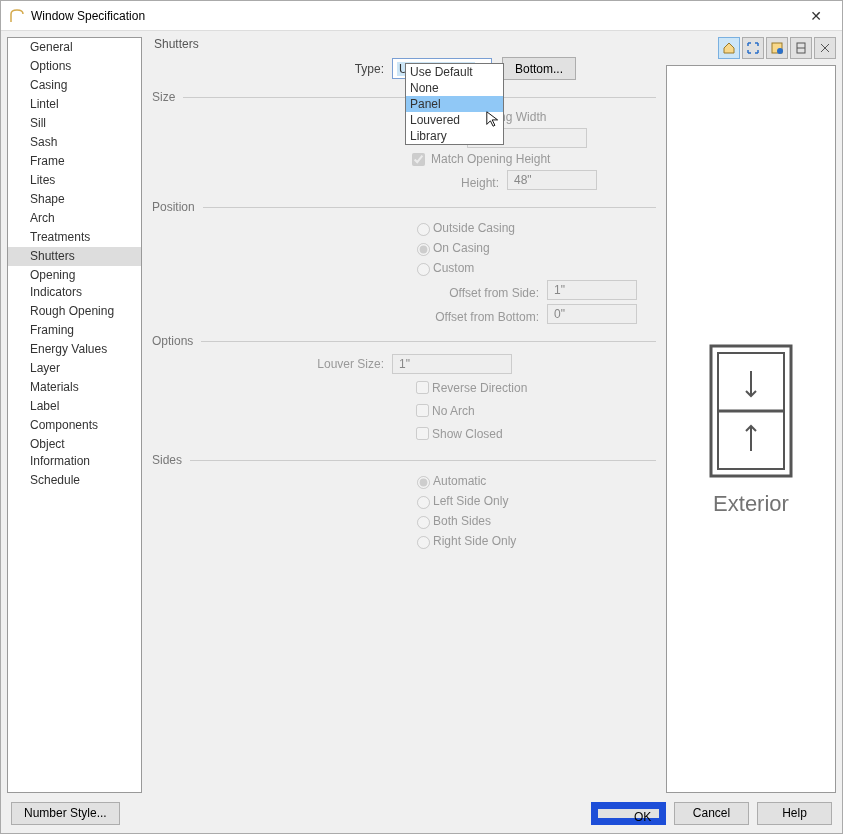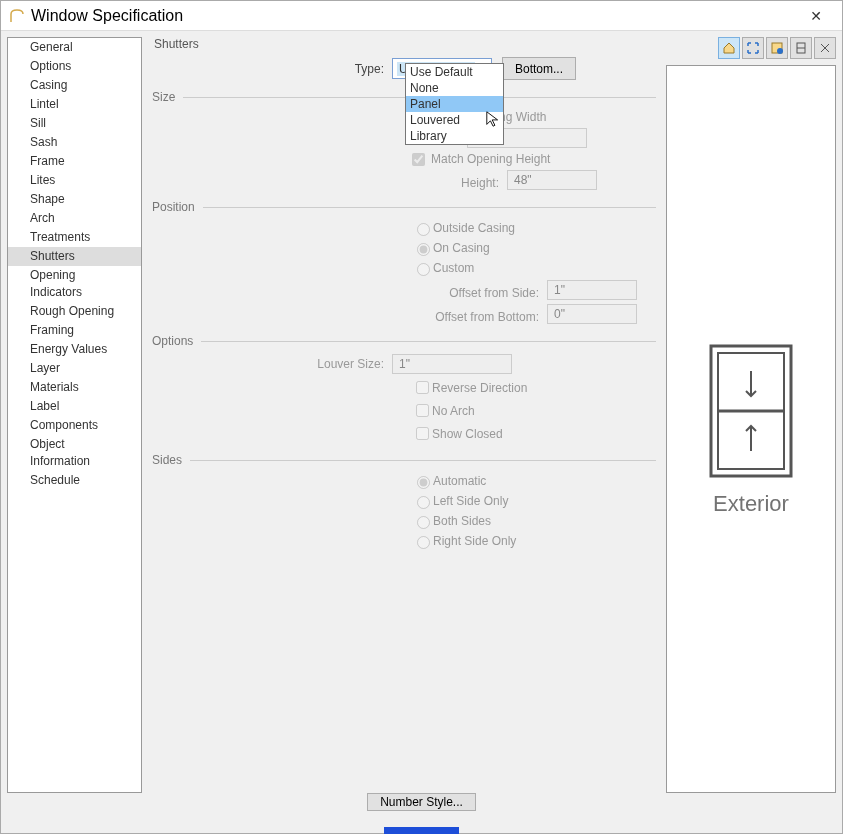--- a/index.html
+++ b/index.html
@@ -1,19 +1,19 @@
 <!DOCTYPE html>
 <html><head>
 <meta charset="utf-8">
 <style>
   * { box-sizing: border-box; }
   html, body { margin:0; padding:0; font-family: "Segoe UI", Tahoma, sans-serif; font-size:12px; color:#333; background:#fff; }
   .window { width:843px; height:834px; border:1px solid #aaa; background:#f0f0f0; display:flex; flex-direction:column; }
   .titlebar { height:30px; background:#fff; border-bottom:1px solid #ddd; display:flex; align-items:center; padding:0 8px; }
-  .titlebar .title { flex:1; font-size:16px; color:#000; display:flex; align-items:center; gap:6px;}
+  .titlebar .title { flex:1; font-size:12px; color:#000; display:flex; align-items:center; gap:6px;}
   .titlebar .close { width:36px; text-align:center; cursor:pointer; font-size:14px;}
   .titlebar svg { width:16px; height:16px; }
   .body { flex:1; display:flex; padding:6px 6px 0 6px; gap:6px; overflow:hidden;}
   .nav { width:135px; border:1px solid #999; background:#fff; overflow:auto; }
   .nav-item { padding:1px 22px; cursor:pointer; font-size:12px; line-height:17px;}
   .nav-item.selected { background:#ddd; }
   .main { flex:1; display:flex; gap:6px; }
   .form { flex:1; padding:0 4px; position:relative;}
   .panel-title { font-size:12px; color:#555; margin-bottom:6px; padding-left:2px;}
   .group { margin-top:10px; }
@@ -34,21 +34,21 @@
   .radio-row.disabled { color:#999; }
   .radio-row input { accent-color:#888;}
   .sub-row { display:flex; align-items:flex-end; margin:4px 0 4px 0; }
   .sub-row .sub-label { width:395px; text-align:right; padding-right:8px; color:#999; font-size:12px;}
   .preview { width:170px; display:flex; flex-direction:column; }
   .preview-toolbar { height:24px; display:flex; justify-content:flex-end; gap:2px; margin-bottom:4px;}
   .preview-toolbar .tbtn { width:22px; height:22px; border:1px solid #adadad; background:#e1e1e1; display:flex; align-items:center; justify-content:center; cursor:pointer;}
   .preview-toolbar .tbtn.active { background:#cde6f7; border-color:#7ab0e0;}
   .preview-box { flex:1; border:1px solid #999; background:#fff; display:flex; flex-direction:column; align-items:center; justify-content:center; }
   .preview-caption { font-size:22px; color:#737373; margin-top:10px;}
-  .footer { height:40px; display:flex; align-items:center; padding:0 10px; gap:8px;flex-direction:column;}
+  .footer { height:40px; display:flex; align-items:center; padding:0 10px; gap:8px;}
   .footer .spacer { flex:1; }
   .footer .btn, .footer .btn.primary { width:75px; }
 
   
   .dropdown-popup { position:absolute; left:257px; top:26px; width:99px; background:#fff; border:1px solid #767676; z-index:10;}
   .dropdown-popup .opt { padding:1px 4px; font-size:12px; cursor:pointer;}
   .dropdown-popup .opt.highlight { background:#90c8f6; }
 
   
   .cursor { position:absolute; left:337px; top:73px; z-index:20; pointer-events:none;}

